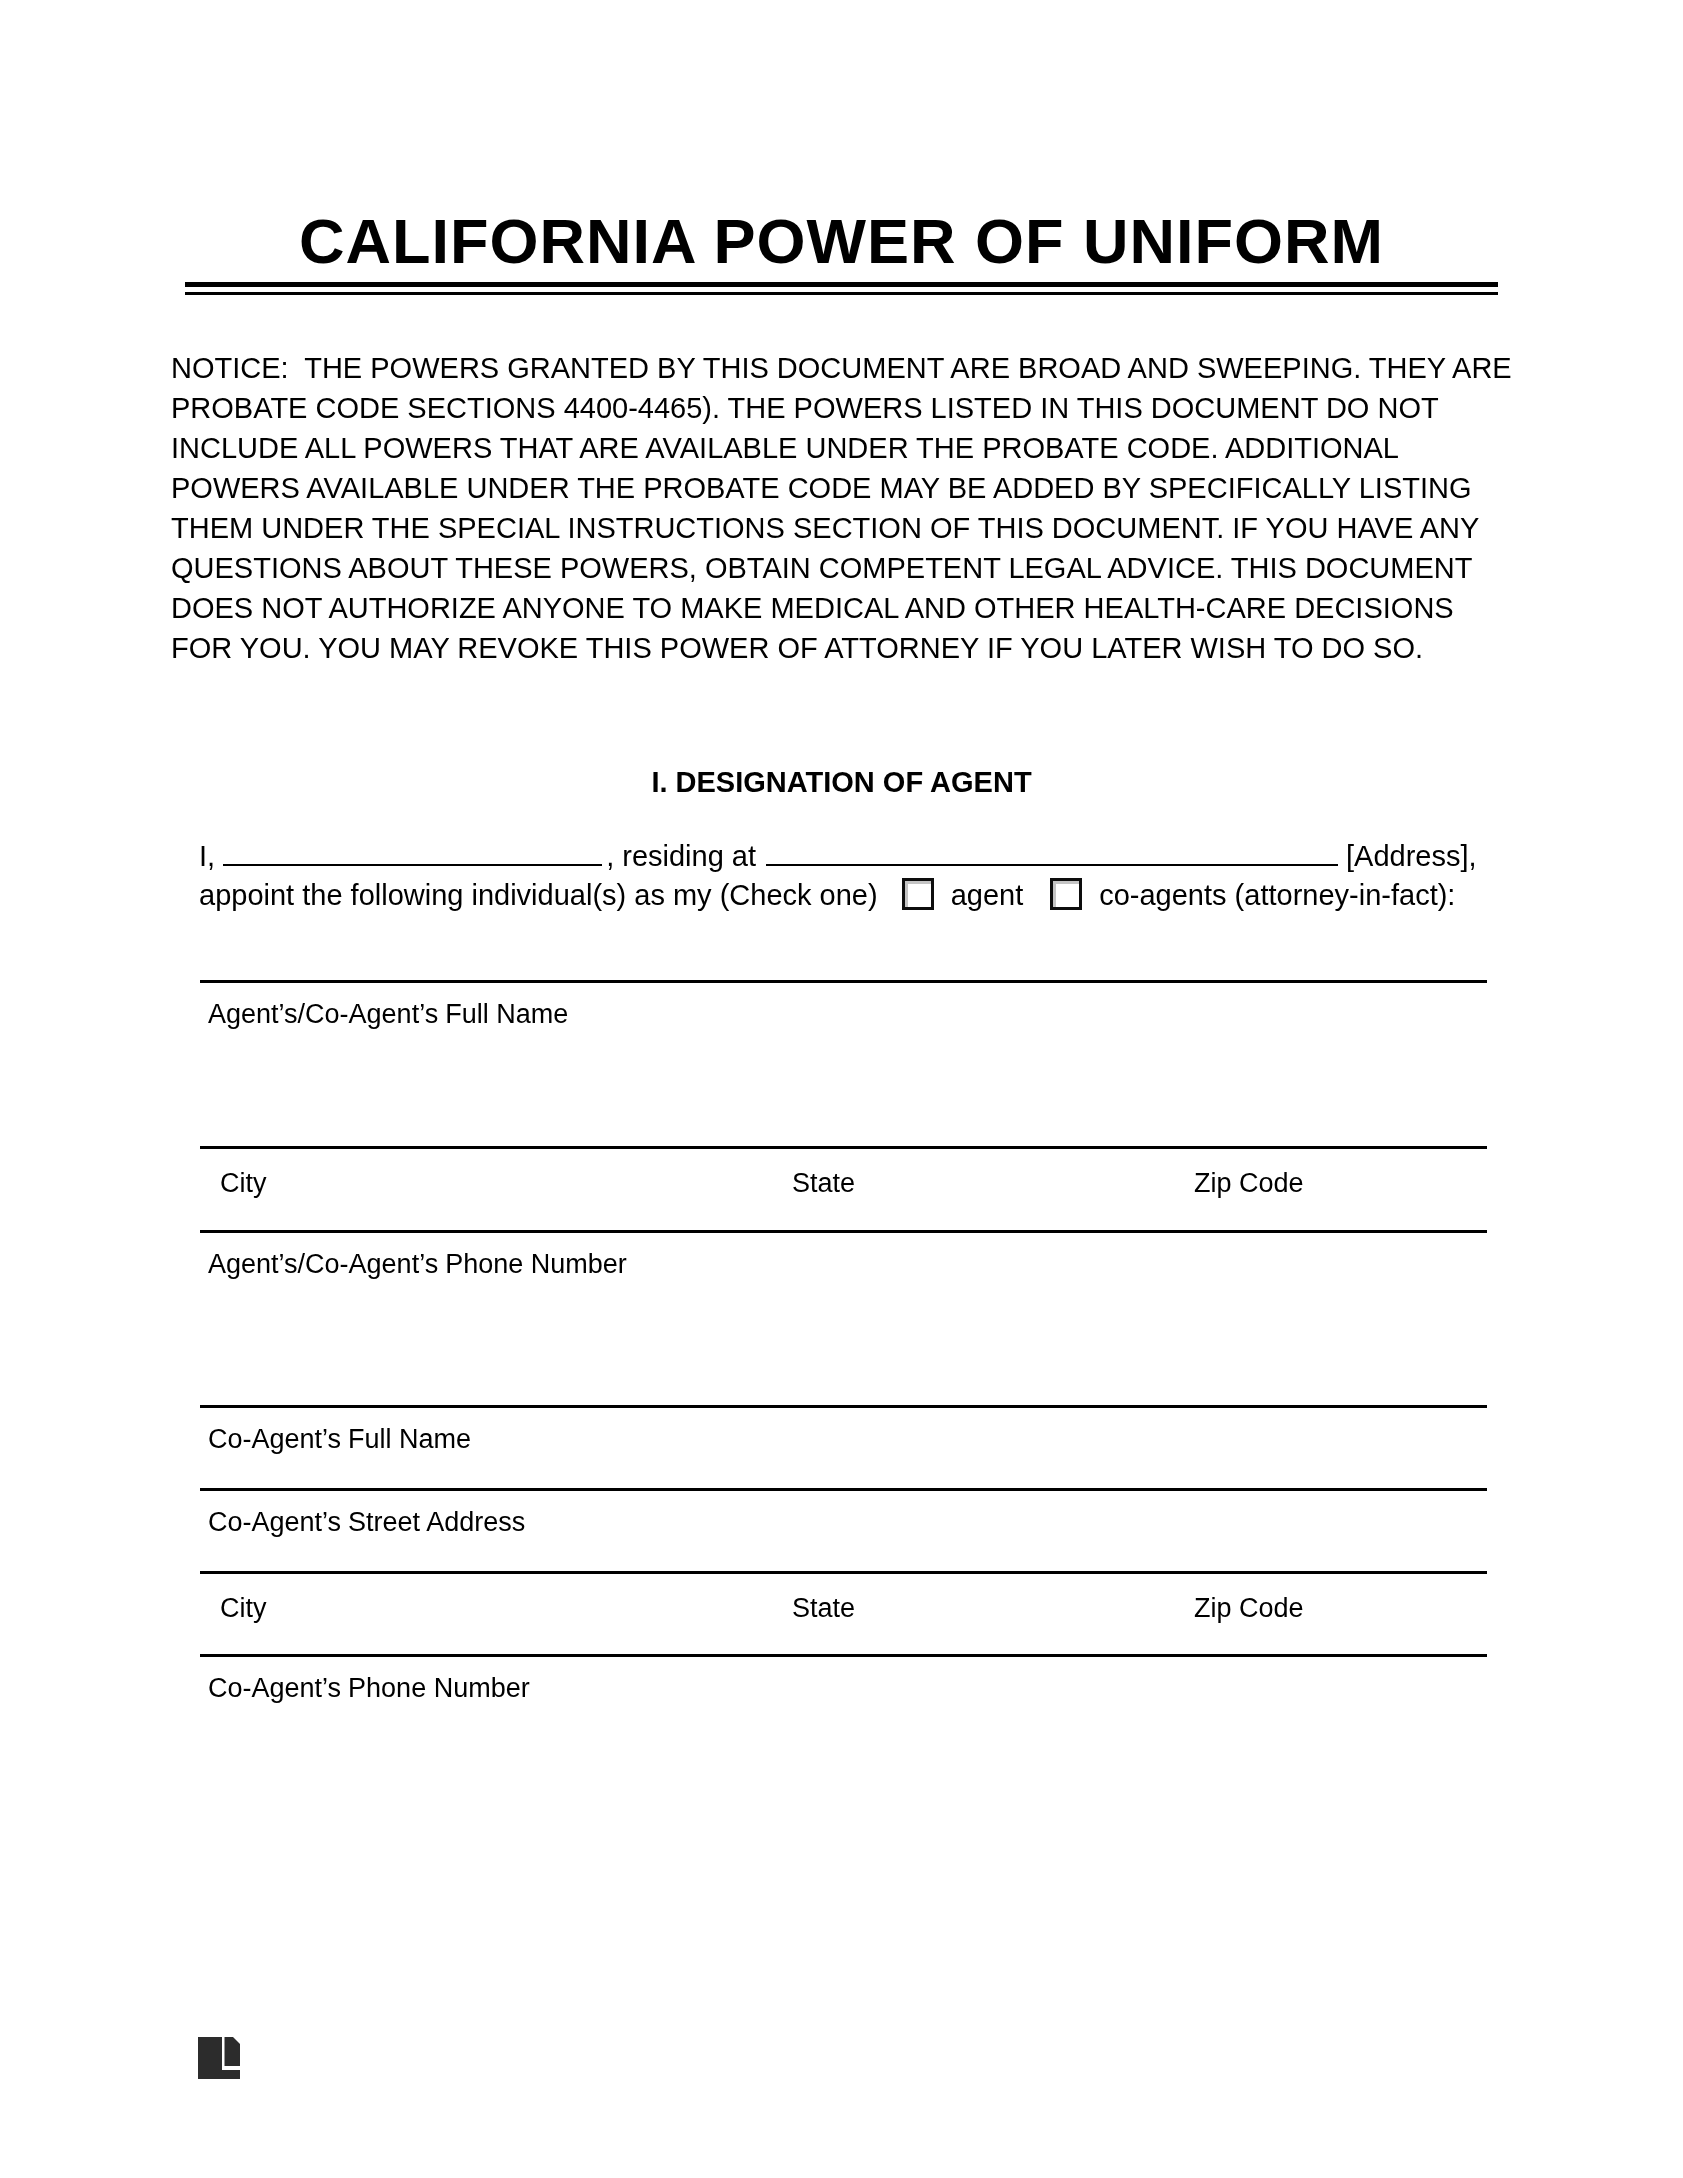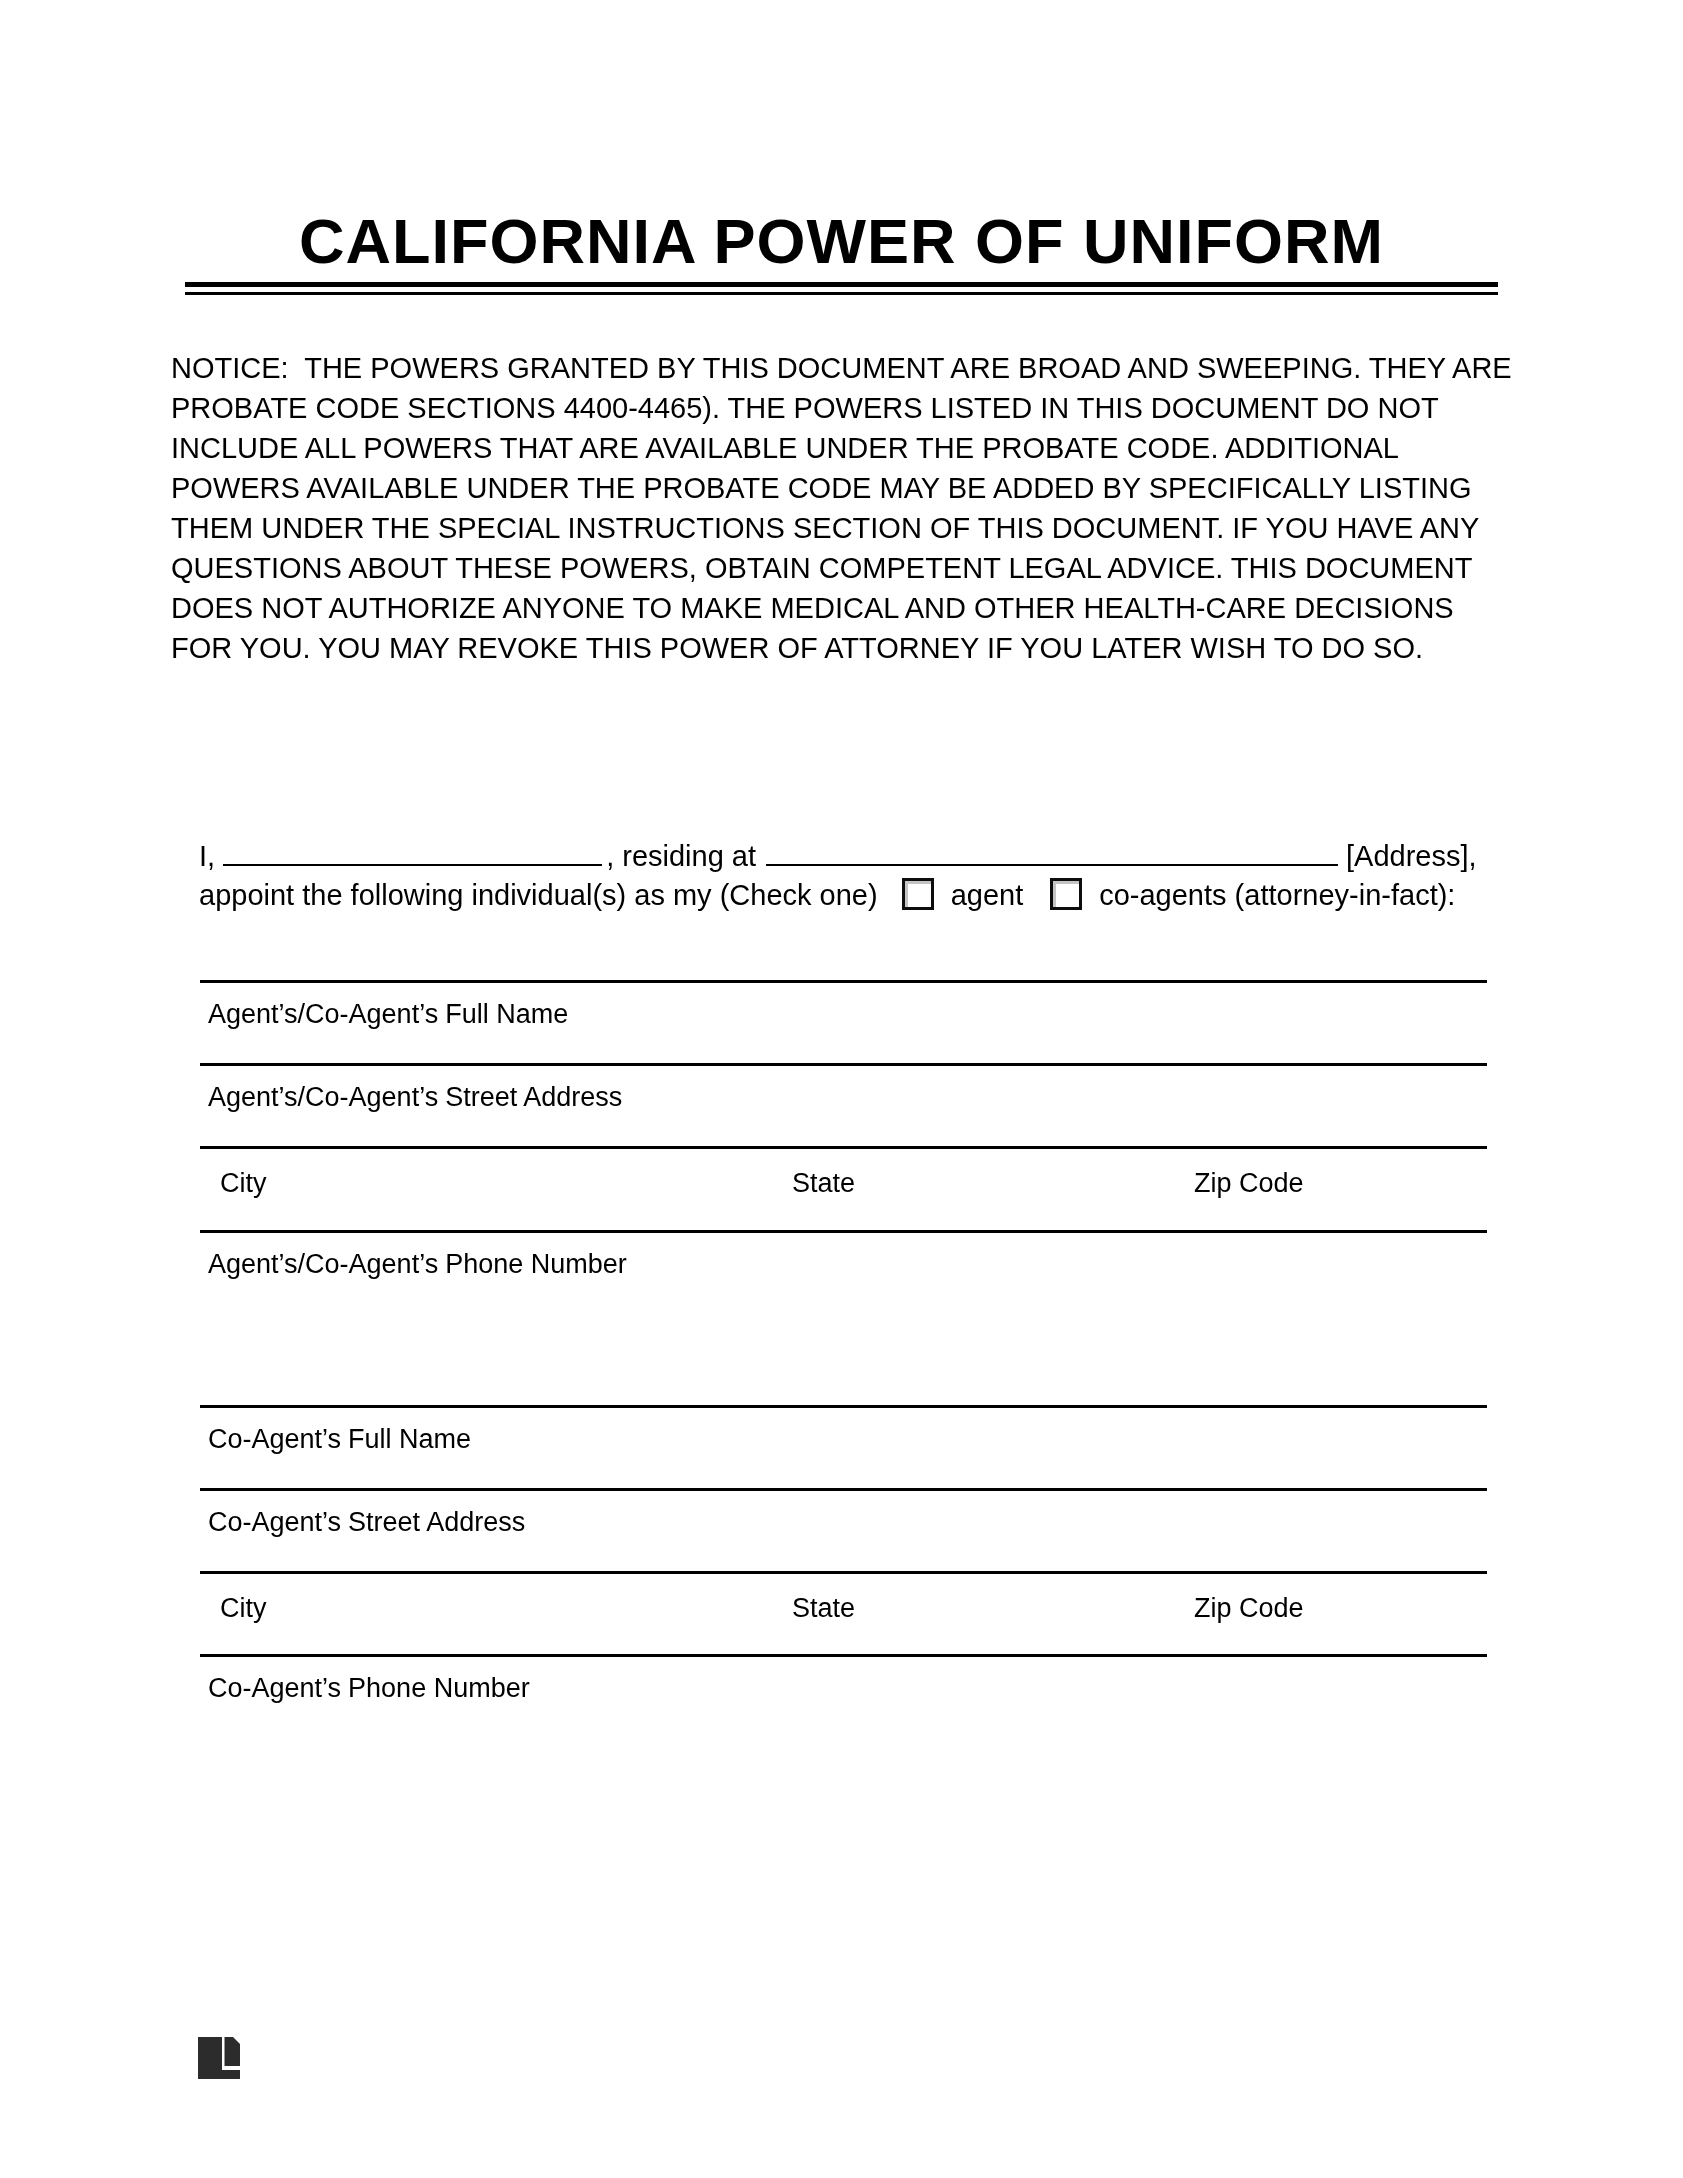--- a/index.html
+++ b/index.html
@@ -149,34 +149,31 @@
     <div class="notice-line">NOTICE:  THE POWERS GRANTED BY THIS DOCUMENT ARE BROAD AND SWEEPING. THEY ARE</div>
     <div class="notice-line">PROBATE CODE SECTIONS 4400-4465). THE POWERS LISTED IN THIS DOCUMENT DO NOT</div>
     <div class="notice-line">INCLUDE ALL POWERS THAT ARE AVAILABLE UNDER THE PROBATE CODE. ADDITIONAL</div>
     <div class="notice-line">POWERS AVAILABLE UNDER THE PROBATE CODE MAY BE ADDED BY SPECIFICALLY LISTING</div>
     <div class="notice-line">THEM UNDER THE SPECIAL INSTRUCTIONS SECTION OF THIS DOCUMENT. IF YOU HAVE ANY</div>
     <div class="notice-line">QUESTIONS ABOUT THESE POWERS, OBTAIN COMPETENT LEGAL ADVICE. THIS DOCUMENT</div>
     <div class="notice-line">DOES NOT AUTHORIZE ANYONE TO MAKE MEDICAL AND OTHER HEALTH-CARE DECISIONS</div>
     <div class="notice-line">FOR YOU. YOU MAY REVOKE THIS POWER OF ATTORNEY IF YOU LATER WISH TO DO SO.</div>
   </div>
 
+  <div class="section-heading">I. DESIGNATION OF AGENT</div>
 
   <div class="intro-line-1"><span>I,</span><span class="blank blank-name"></span><span>, residing at</span><span class="blank blank-address"></span><span>[Address],</span></div>
 
   <div class="intro-line-2"><span>appoint the following individual(s) as my (Check one)</span><span class="checkbox cb-1"></span><span>agent</span><span class="checkbox cb-2"></span><span>co-agents (attorney-in-fact):</span></div>
 
   <div class="frow" style="top:980px">
     <div class="field-line"></div>
     <div class="flabel"><span class="b">Agent’s/Co-Agent’s</span><span class="n">Full Name</span></div>
   </div>
 
-  <div class="frow" style="top:1063px">
-    <div class="field-line"></div>
-    <div class="flabel"><span class="b">Agent’s/Co-Agent’s</span><span class="n">Street Address</span></div>
-  </div>
 
   <div class="frow" style="top:1146px">
     <div class="field-line"></div>
     <div class="csz">
       <span class="csz-label csz-city">City</span>
       <span class="csz-label csz-state">State</span>
       <span class="csz-label csz-zip">Zip Code</span>
     </div>
   </div>
 

